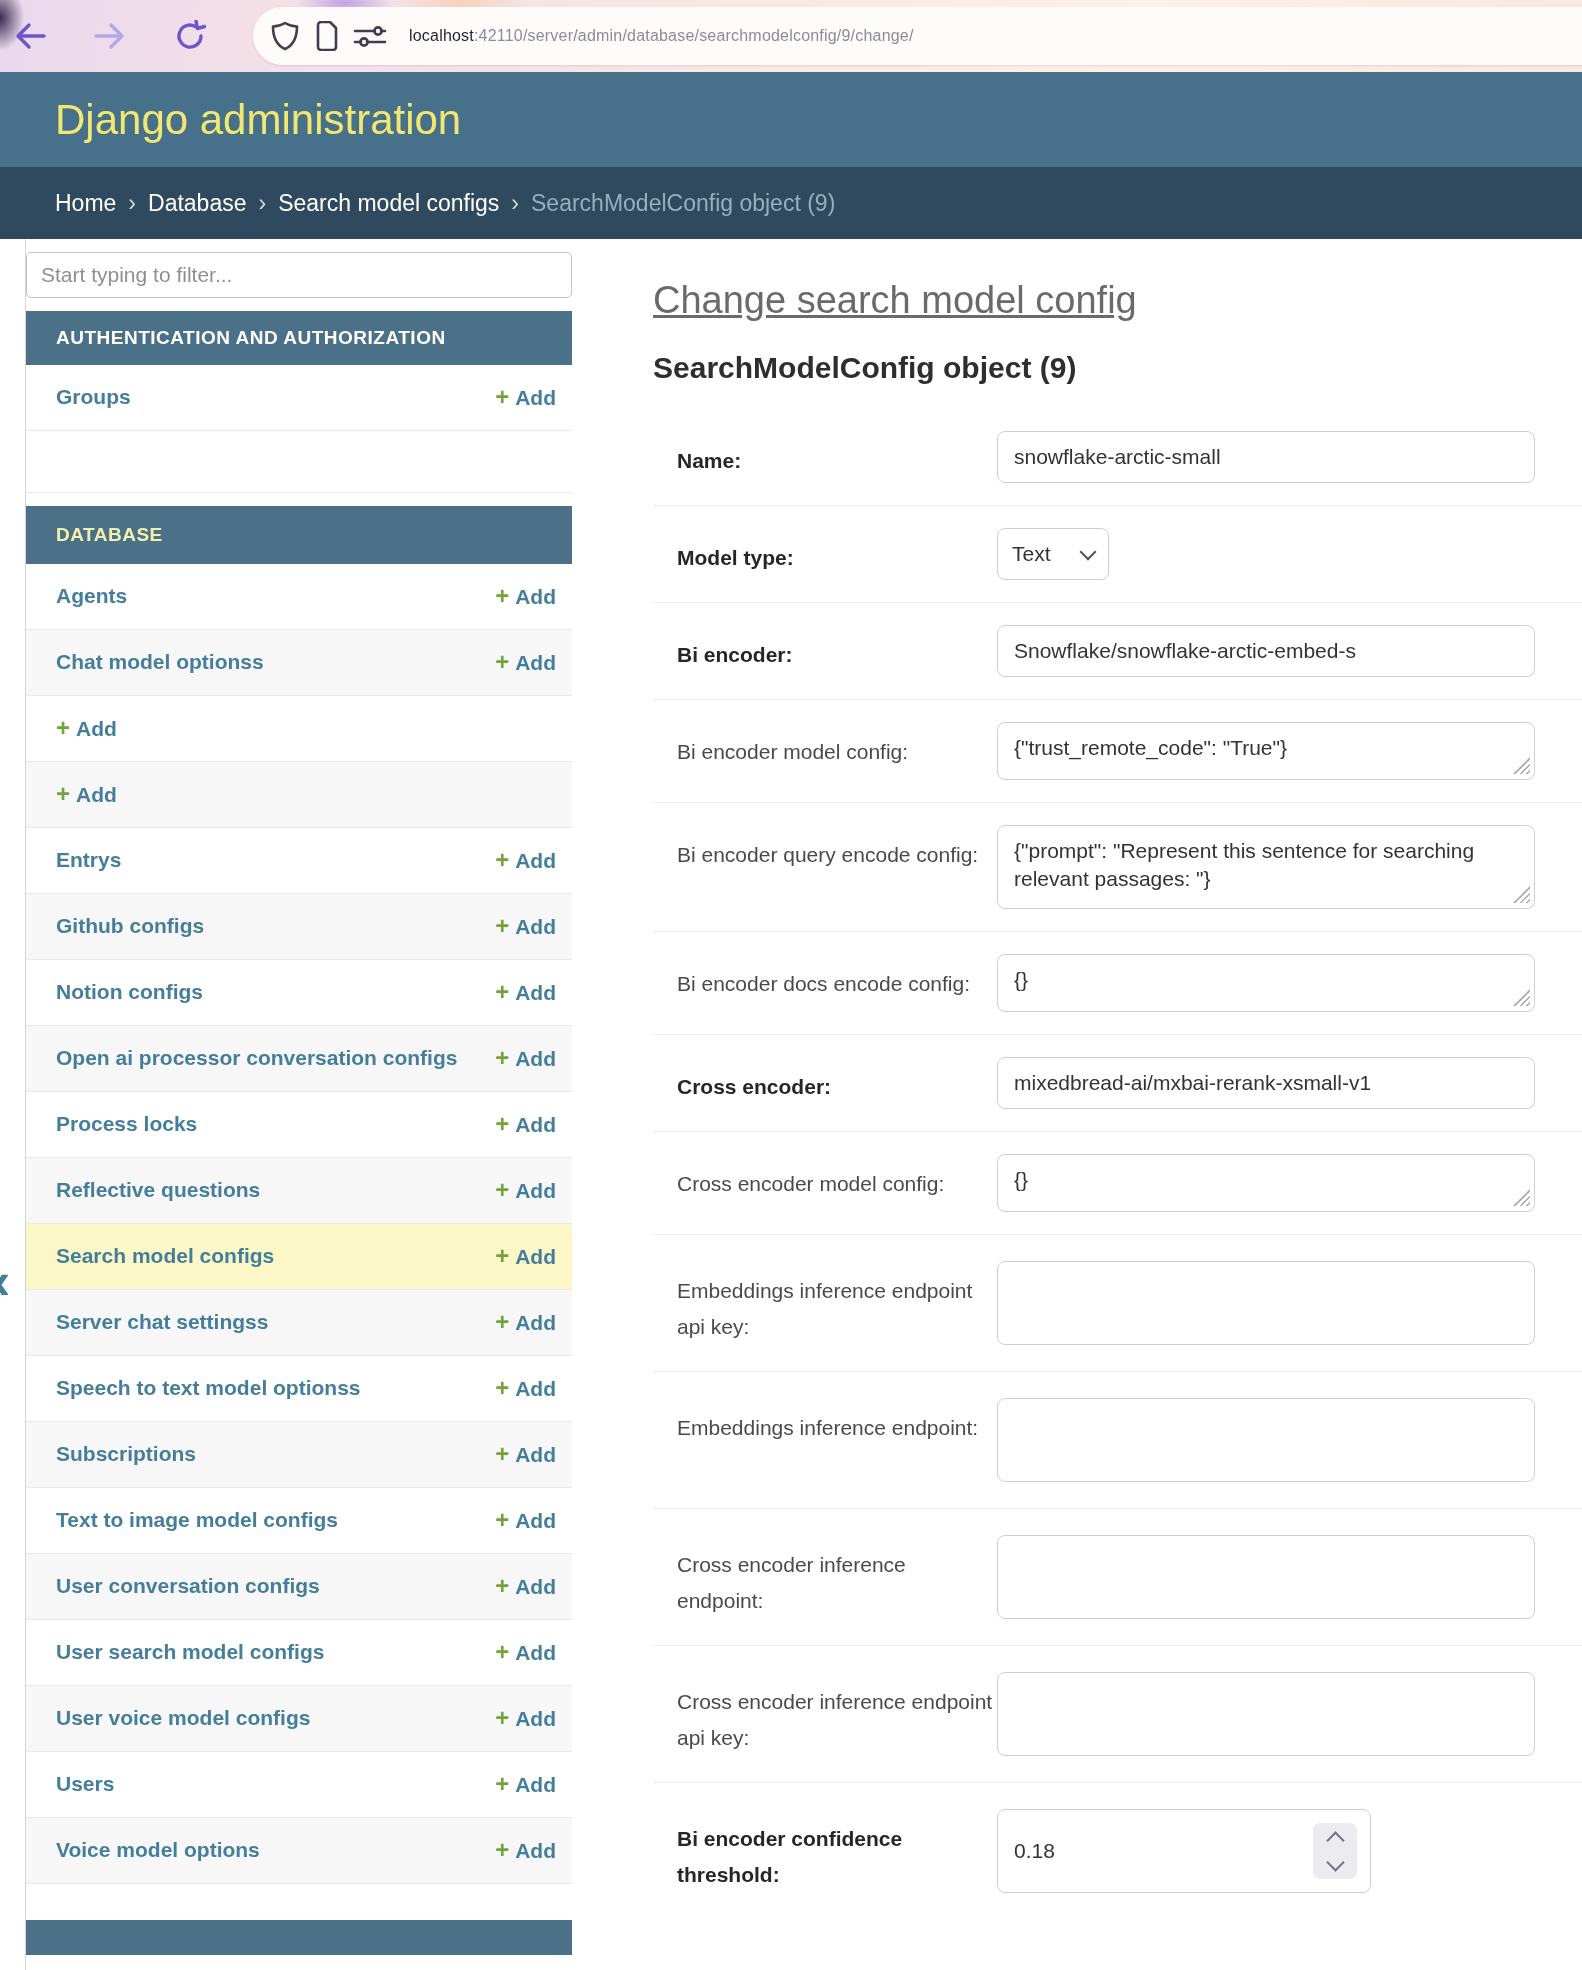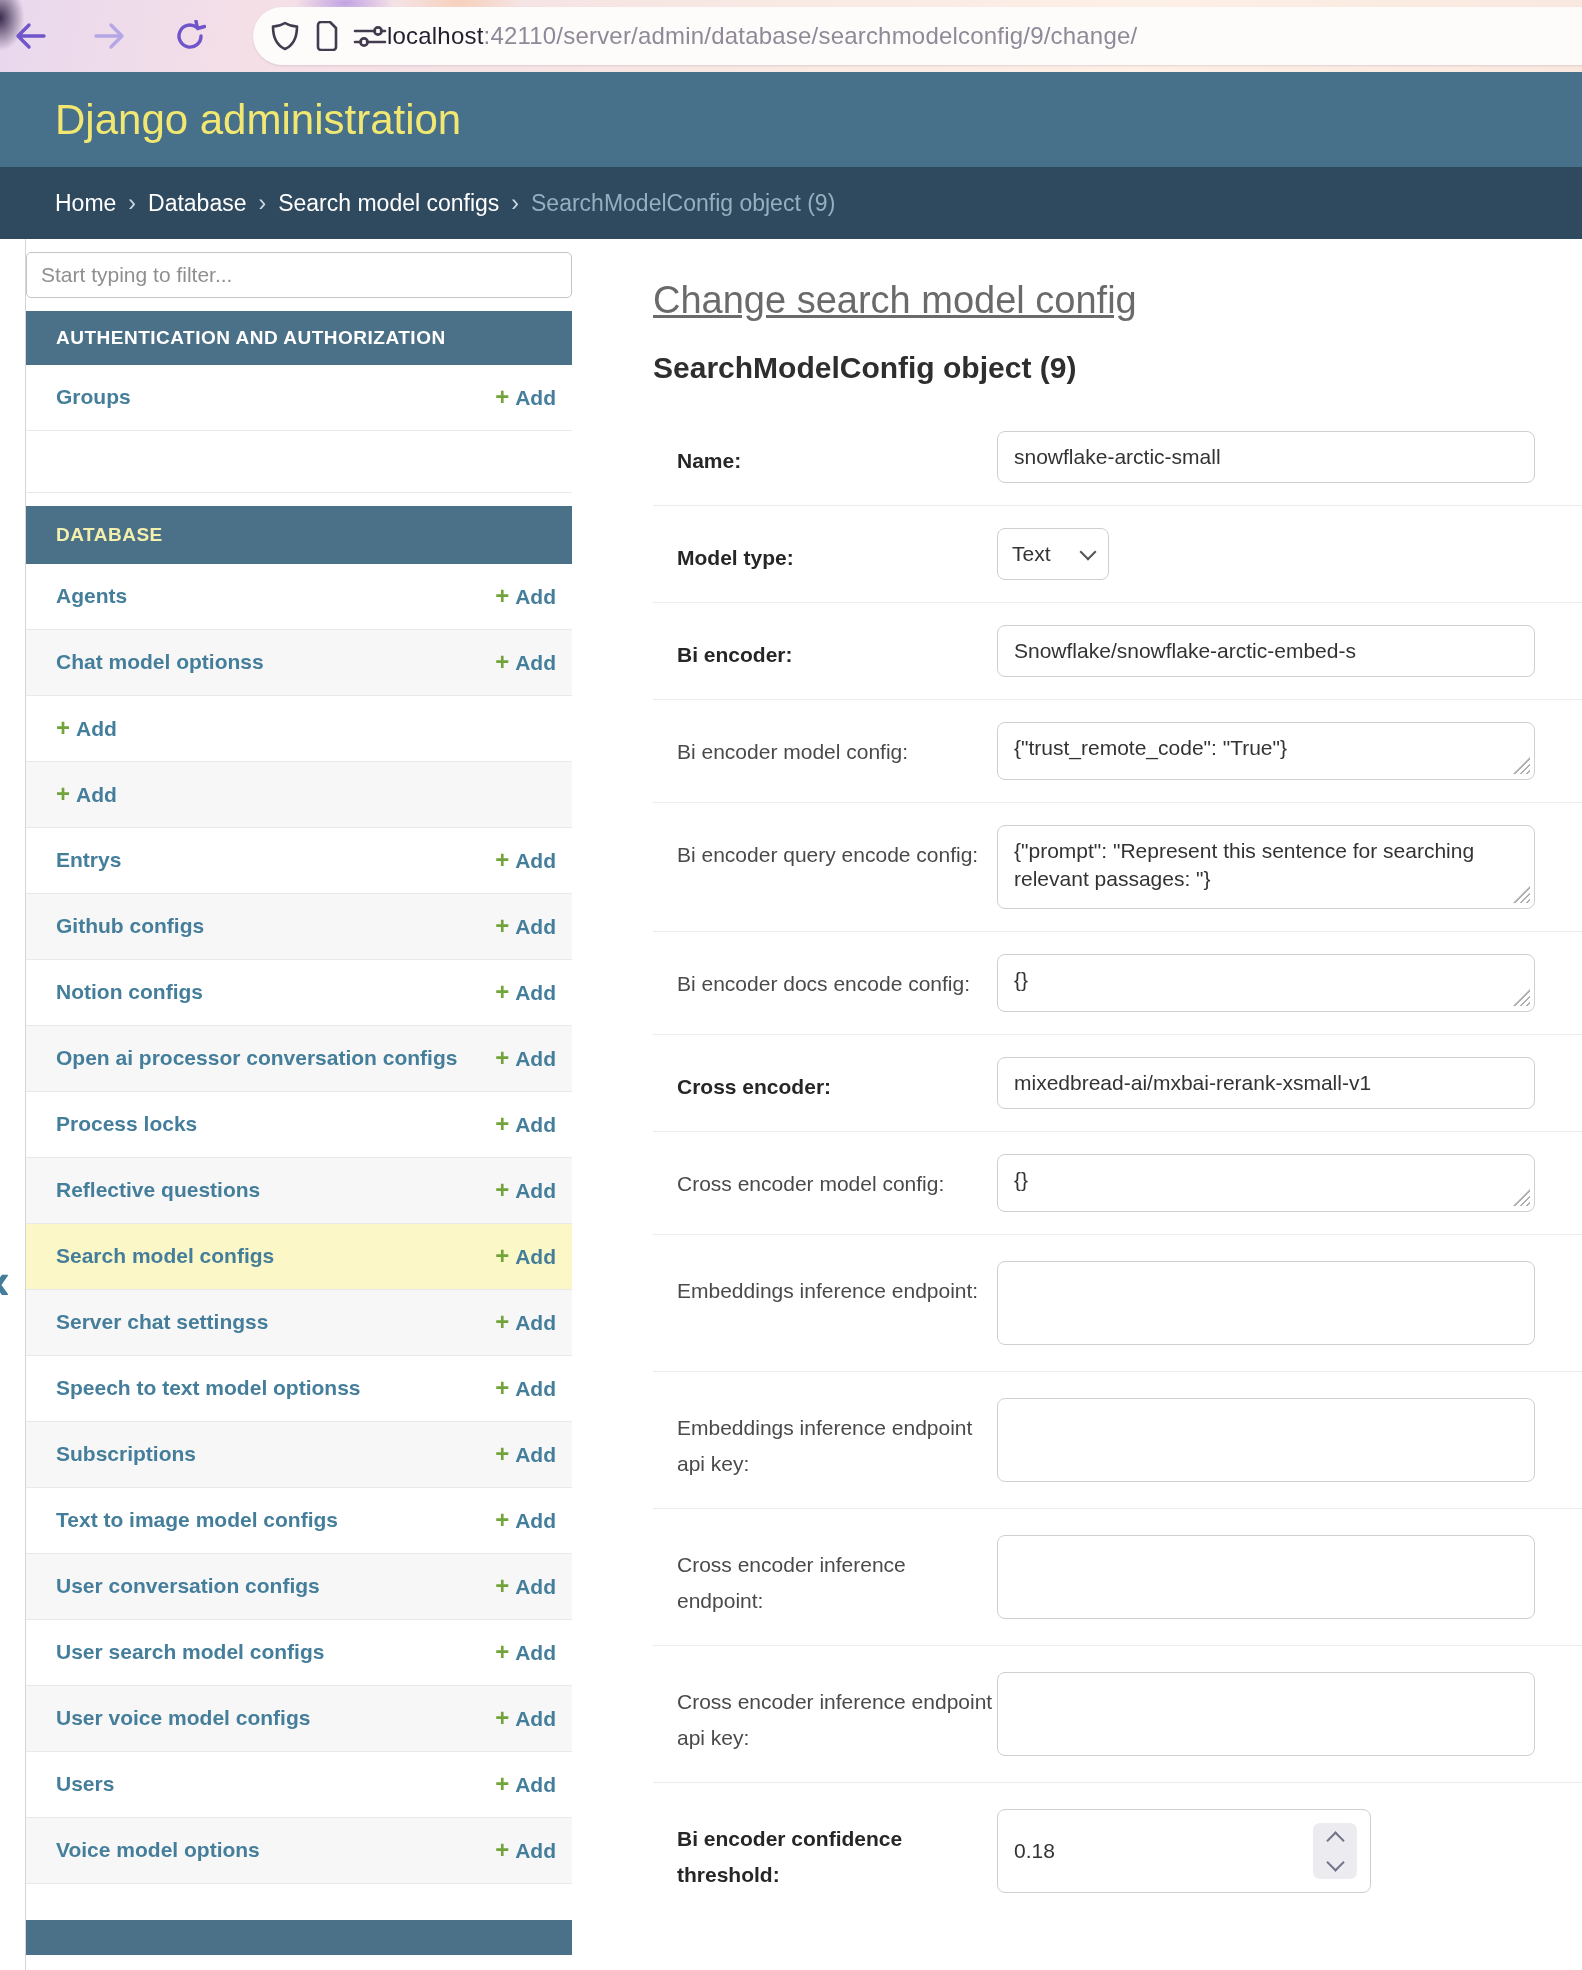--- a/index.html
+++ b/index.html
@@ -18,21 +18,21 @@
       linear-gradient(100deg,#e9d8ee 0%,#f4dfe7 16%,#f7e7e3 42%,#fdf0e6 72%,#f9e8df 100%);
   }
   .nav-btn{position:absolute;top:16px;width:40px;height:40px;display:flex;align-items:center;justify-content:center;cursor:pointer;}
   .nav-btn svg{display:block;}
   .url-pill{
     position:absolute;left:253px;top:7px;height:58px;width:1400px;
     background:#fefbfb;border-radius:29px;display:flex;align-items:center;
     box-shadow:0 1px 2px rgba(120,90,120,.18);
   }
   .pill-icon{margin-left:18px;display:flex;align-items:center;}
-  .url-text{font-size:24px;letter-spacing:.2px;white-space:nowrap;}
+  .url-text{margin-left:22px;font-size:16px;letter-spacing:.2px;white-space:nowrap;}
   .url-host{color:#241f2e;}
   .url-rest{color:#8f8998;}
   
   .site-header{position:absolute;top:72px;left:0;width:1582px;height:95px;background:#47708a;}
   .site-title{position:absolute;left:55px;top:24px;font-size:42px;color:#f2e871;font-weight:400;}
   .breadcrumbs{position:absolute;top:167px;left:0;width:1582px;height:72px;background:#2f4a5e;
     display:flex;align-items:center;padding-left:55px;box-sizing:border-box;font-size:23px;}
   .crumb{color:#fff;text-decoration:none;}
   .crumb.current{color:#93afc0;}
   .crumb-sep{color:#cfdbe2;margin:0 12px;}
@@ -325,27 +325,27 @@
         <div class="frow">
           <div class="flabel">Cross encoder model config:</div>
           <div class="fctrl">
             <div class="ta-wrap">
               <textarea class="ta r1" style="">{}</textarea>
               <div class="resize-handle"></div>
             </div>
           </div>
         </div>
         <div class="frow tall">
+          <div class="flabel">Embeddings inference endpoint api key:</div>
+          <div class="fctrl">
+            <input class="txt tallinput" type="text" style="">
+          </div>
+        </div>
+        <div class="frow tall">
           <div class="flabel">Embeddings inference endpoint:</div>
-          <div class="fctrl">
-            <input class="txt tallinput" type="text" style="">
-          </div>
-        </div>
-        <div class="frow tall">
-          <div class="flabel">Embeddings inference endpoint api key:</div>
           <div class="fctrl">
             <input class="txt tallinput" type="text" style="">
           </div>
         </div>
         <div class="frow tall">
           <div class="flabel">Cross encoder inference endpoint:</div>
           <div class="fctrl">
             <input class="txt tallinput" type="text" style="">
           </div>
         </div>

